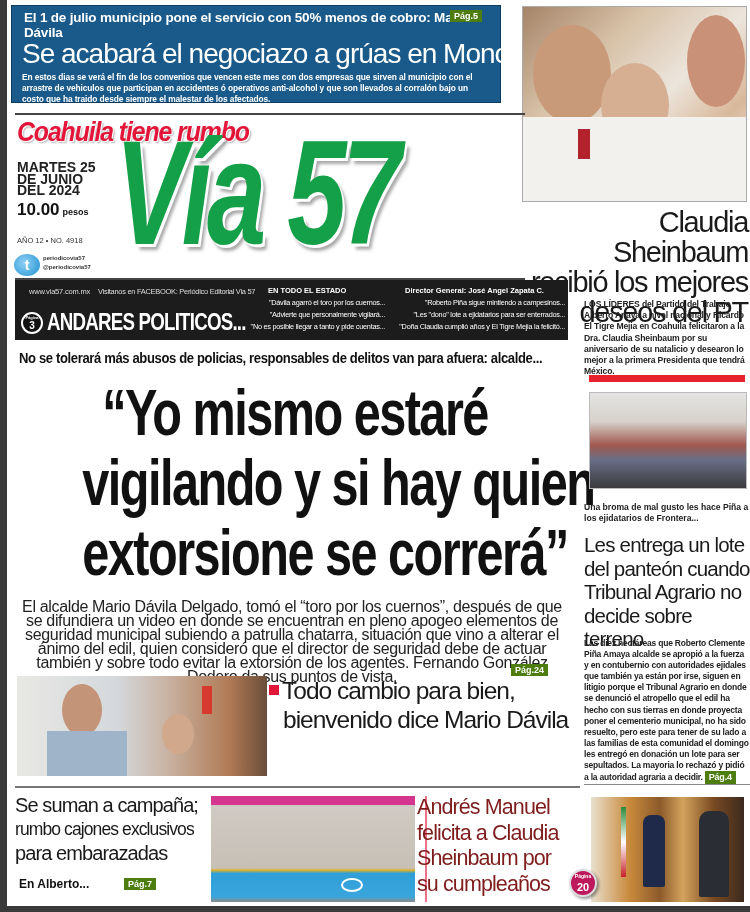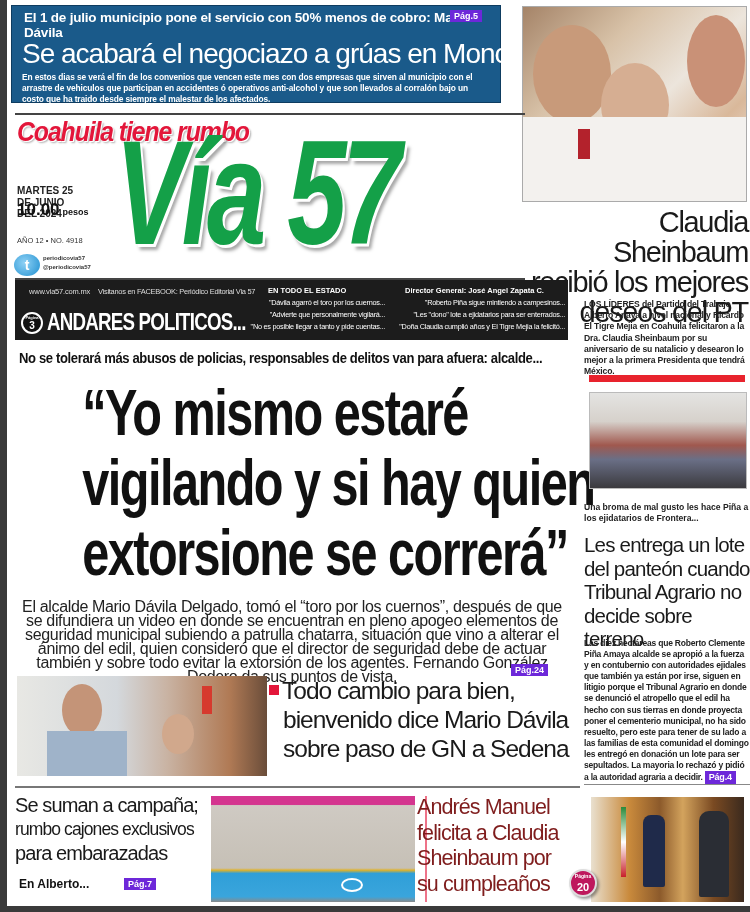--- a/index.html
+++ b/index.html
@@ -6,32 +6,32 @@
   html, body { width: 750px; height: 912px; background: #3a3a3a; overflow: hidden; }
   body { font-family: "Liberation Sans", sans-serif; color: #111; }
   .page { position: absolute; left: 7px; top: 0; width: 743px; height: 912px; background: #fff; overflow: hidden; }
   .abs { position: absolute; }
 
   
   .top-banner { left: 4px; top: 5px; width: 490px; height: 98px; background: #1a5a8a; color: #fff; padding: 4px 8px 0 10px; border: 1px solid #0e3c60; }
   .top-banner .kicker { font-weight: bold; font-size: 13.5px; letter-spacing: -0.2px; margin-left: 2px; }
   .top-banner .headline { font-size: 28px; line-height: 28px; letter-spacing: -1px; margin-top: 0px; white-space: nowrap; font-family: "Liberation Sans Narrow", "Liberation Sans", sans-serif; }
   .top-banner .deck { font-size: 8.4px; font-weight: bold; line-height: 11px; margin-top: 4px; letter-spacing: -0.1px; }
-  .pag-tag { background: #6d28d9; color: #fff; font-weight: bold; font-size: 9px; padding: 1px 4px; display: inline-block; }
+  .pag-tag { background: #4d7c0f; color: #fff; font-weight: bold; font-size: 9px; padding: 1px 4px; display: inline-block; }
   .top-banner .pag-tag { position: absolute; right: 18px; top: 4px; }
 
   
   .photo { background: #cfcfcf; overflow: hidden; }
   .photo-top { left: 515px; top: 6px; width: 225px; height: 196px; background: linear-gradient(135deg, #a58468 0%, #d8c2a8 30%, #ece5dc 55%, #d9b89a 75%, #f4f1ec 100%); border: 1px solid #aaa; }
   .face { position: absolute; border-radius: 50%; }
 
   
   .mast-rule-top { left: 8px; top: 113px; width: 510px; height: 2px; background: #444; }
   .slogan { left: 10px; top: 117px; font-size: 27px; font-weight: bold; font-style: italic; color: #e3163a; letter-spacing: -1.2px; transform: scaleX(0.92); transform-origin: left; text-shadow: 1px 1px 0 #fff, 2px 2px 2px rgba(0,0,0,0.3); font-family: "Liberation Sans", sans-serif; }
-  .date { left: 10px; top: 162px; font-size: 10px; font-weight: bold; line-height: 11.5px; color: #222; margin-top: 23px; }
+  .date { left: 10px; top: 162px; font-size: 14px; font-weight: bold; line-height: 11.5px; color: #222; }
   .price { left: 10px; top: 200px; font-size: 17px; font-weight: bold; color: #111; }
   .price small { font-size: 9px; margin-left: 3px; }
   .edition { left: 10px; top: 236px; font-size: 7.5px; color: #333; }
   .twitter-icon { left: 7px; top: 254px; width: 26px; height: 22px; border-radius: 50%; background: radial-gradient(circle at 40% 40%, #8fd1f5, #1e8fd0); color: #fff; font-weight: bold; font-size: 14px; text-align: center; line-height: 22px; }
   .handles { left: 36px; top: 254px; font-size: 6px; font-weight: bold; color: #333; line-height: 9px; }
   .logo { left: 108px; top: 118px; font-size: 148px; line-height: 150px; font-weight: bold; font-style: italic; color: #14a048; letter-spacing: -6px; transform: scaleX(0.72); transform-origin: left top; text-shadow: 3px 3px 0 #fff, 6px 6px 4px rgba(0,0,0,0.35); font-family: "Liberation Sans", sans-serif; }
   .mast-rule-bot { left: 8px; top: 278px; width: 510px; height: 2px; background: #444; }
 
   
   .claudia-head { left: 515px; top: 207px; width: 226px; text-align: right; font-size: 29px; line-height: 30px; letter-spacing: -1.3px; color: #1a1a1a; font-family: "Liberation Sans Narrow", "Liberation Sans", sans-serif; }
@@ -46,21 +46,21 @@
   .pol-badge small { position: absolute; top: 1px; left: 0; width: 100%; font-size: 4px; line-height: 5px; }
   .pol-title { left: 32px; top: 28px; font-size: 24px; font-weight: bold; color: #fff; letter-spacing: -1px; transform: scaleX(0.78); transform-origin: left; white-space: nowrap; }
   .pol-estado { left: 253px; top: 6px; font-size: 7.5px; font-weight: bold; color: #fff; }
   .pol-director { left: 390px; top: 6px; font-size: 7.5px; font-weight: bold; color: #fff; }
   .pol-col { font-size: 7.3px; line-height: 12px; color: #fff; letter-spacing: -0.25px; text-align: right; }
   .pol-col1 { left: 218px; top: 17px; width: 152px; }
   .pol-col2 { left: 370px; top: 17px; width: 180px; }
 
   
   .main-kicker { left: 12px; top: 350px; font-size: 14.2px; font-weight: bold; color: #111; letter-spacing: -0.4px; transform: scaleX(0.92); transform-origin: left; white-space: nowrap; }
-  .main-head { left: 8px; top: 378px; width: 560px; text-align: left; font-size: 64px; line-height: 70px; font-weight: bold; color: #111; letter-spacing: -2px; }
+  .main-head { left: 8px; top: 378px; width: 560px; text-align: center; font-size: 64px; line-height: 70px; font-weight: bold; color: #111; letter-spacing: -2px; }
   .main-head span { display: block; transform: scaleX(0.76); white-space: nowrap; }
   .main-body { left: 10px; top: 600px; width: 550px; text-align: center; font-size: 16px; line-height: 14px; color: #222; letter-spacing: -0.35px; }
   .main-pag { left: 504px; top: 664px; }
 
   
   .photo-meeting { left: 582px; top: 392px; width: 158px; height: 97px; background: linear-gradient(180deg, #e4e4e2 0%, #d6d1cb 30%, #a0584e 55%, #6a6f86 70%, #3b3a3e 100%); border: 1px solid #bbb; }
   .meeting-caption { left: 577px; top: 502px; width: 166px; font-size: 8.6px; font-weight: bold; line-height: 11px; color: #222; }
   .lote-head { left: 577px; top: 533px; width: 166px; font-size: 20.5px; line-height: 23.5px; color: #1a1a1a; letter-spacing: -0.8px; font-family: "Liberation Sans Narrow", "Liberation Sans", sans-serif; }
   .lote-body { left: 577px; top: 638px; width: 166px; font-size: 8.5px; font-weight: bold; line-height: 11.1px; color: #222; letter-spacing: -0.2px; }
 
@@ -165,21 +165,20 @@
 
   <div class="abs photo photo-mario">
     <div class="face" style="left:45px;top:8px;width:40px;height:52px;background:#c49478;"></div>
     <div class="abs" style="left:30px;top:55px;width:80px;height:45px;background:#9fb3c9;"></div>
     <div class="face" style="left:145px;top:38px;width:32px;height:40px;background:#d1a88c;"></div>
     <div class="abs" style="left:185px;top:10px;width:10px;height:28px;background:#d63a2e;"></div>
   </div>
   <div class="abs todo-head">
     <div><span class="red-sq"></span><span>Todo cambio para bien,</span></div>
     <div class="ind">bienvenido dice Mario Dávila</div>
-    <div class="ind">sobre paso de GN a Sedena</div>
   </div>
   <div class="abs rule-mid"></div>
   <div class="abs rule-right"></div>
 
   <div class="abs campana-head">
     <div>Se suman a campaña;</div>
     <div class="l2">rumbo cajones exclusivos</div>
     <div>para embarazadas</div>
   </div>
   <div class="abs saltillo">En Alberto...</div>

